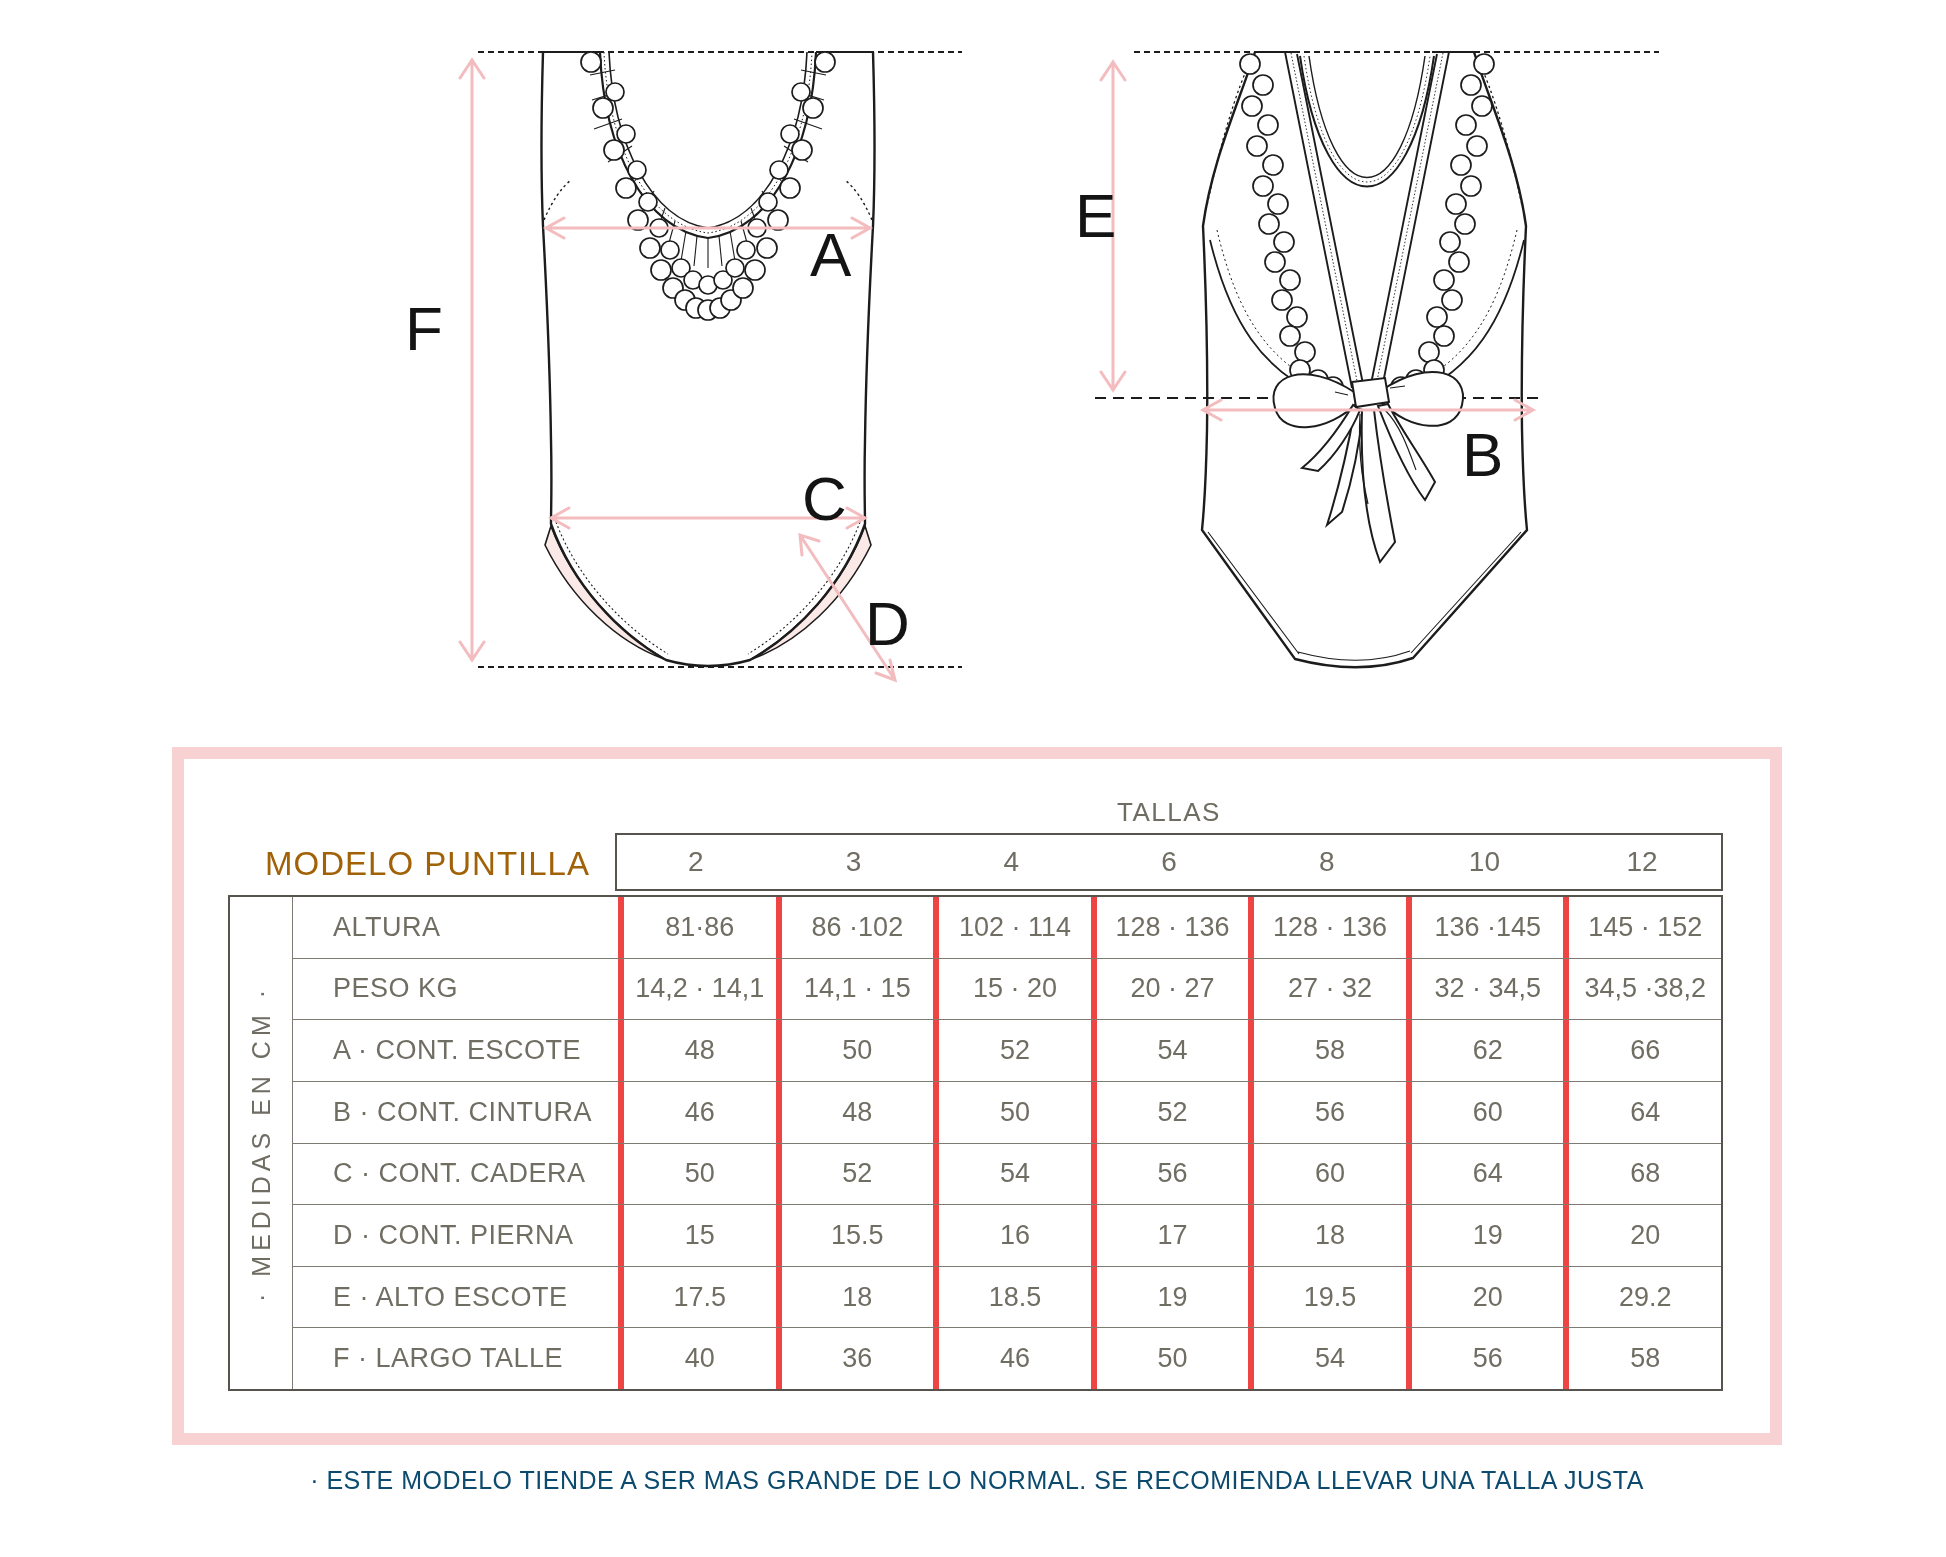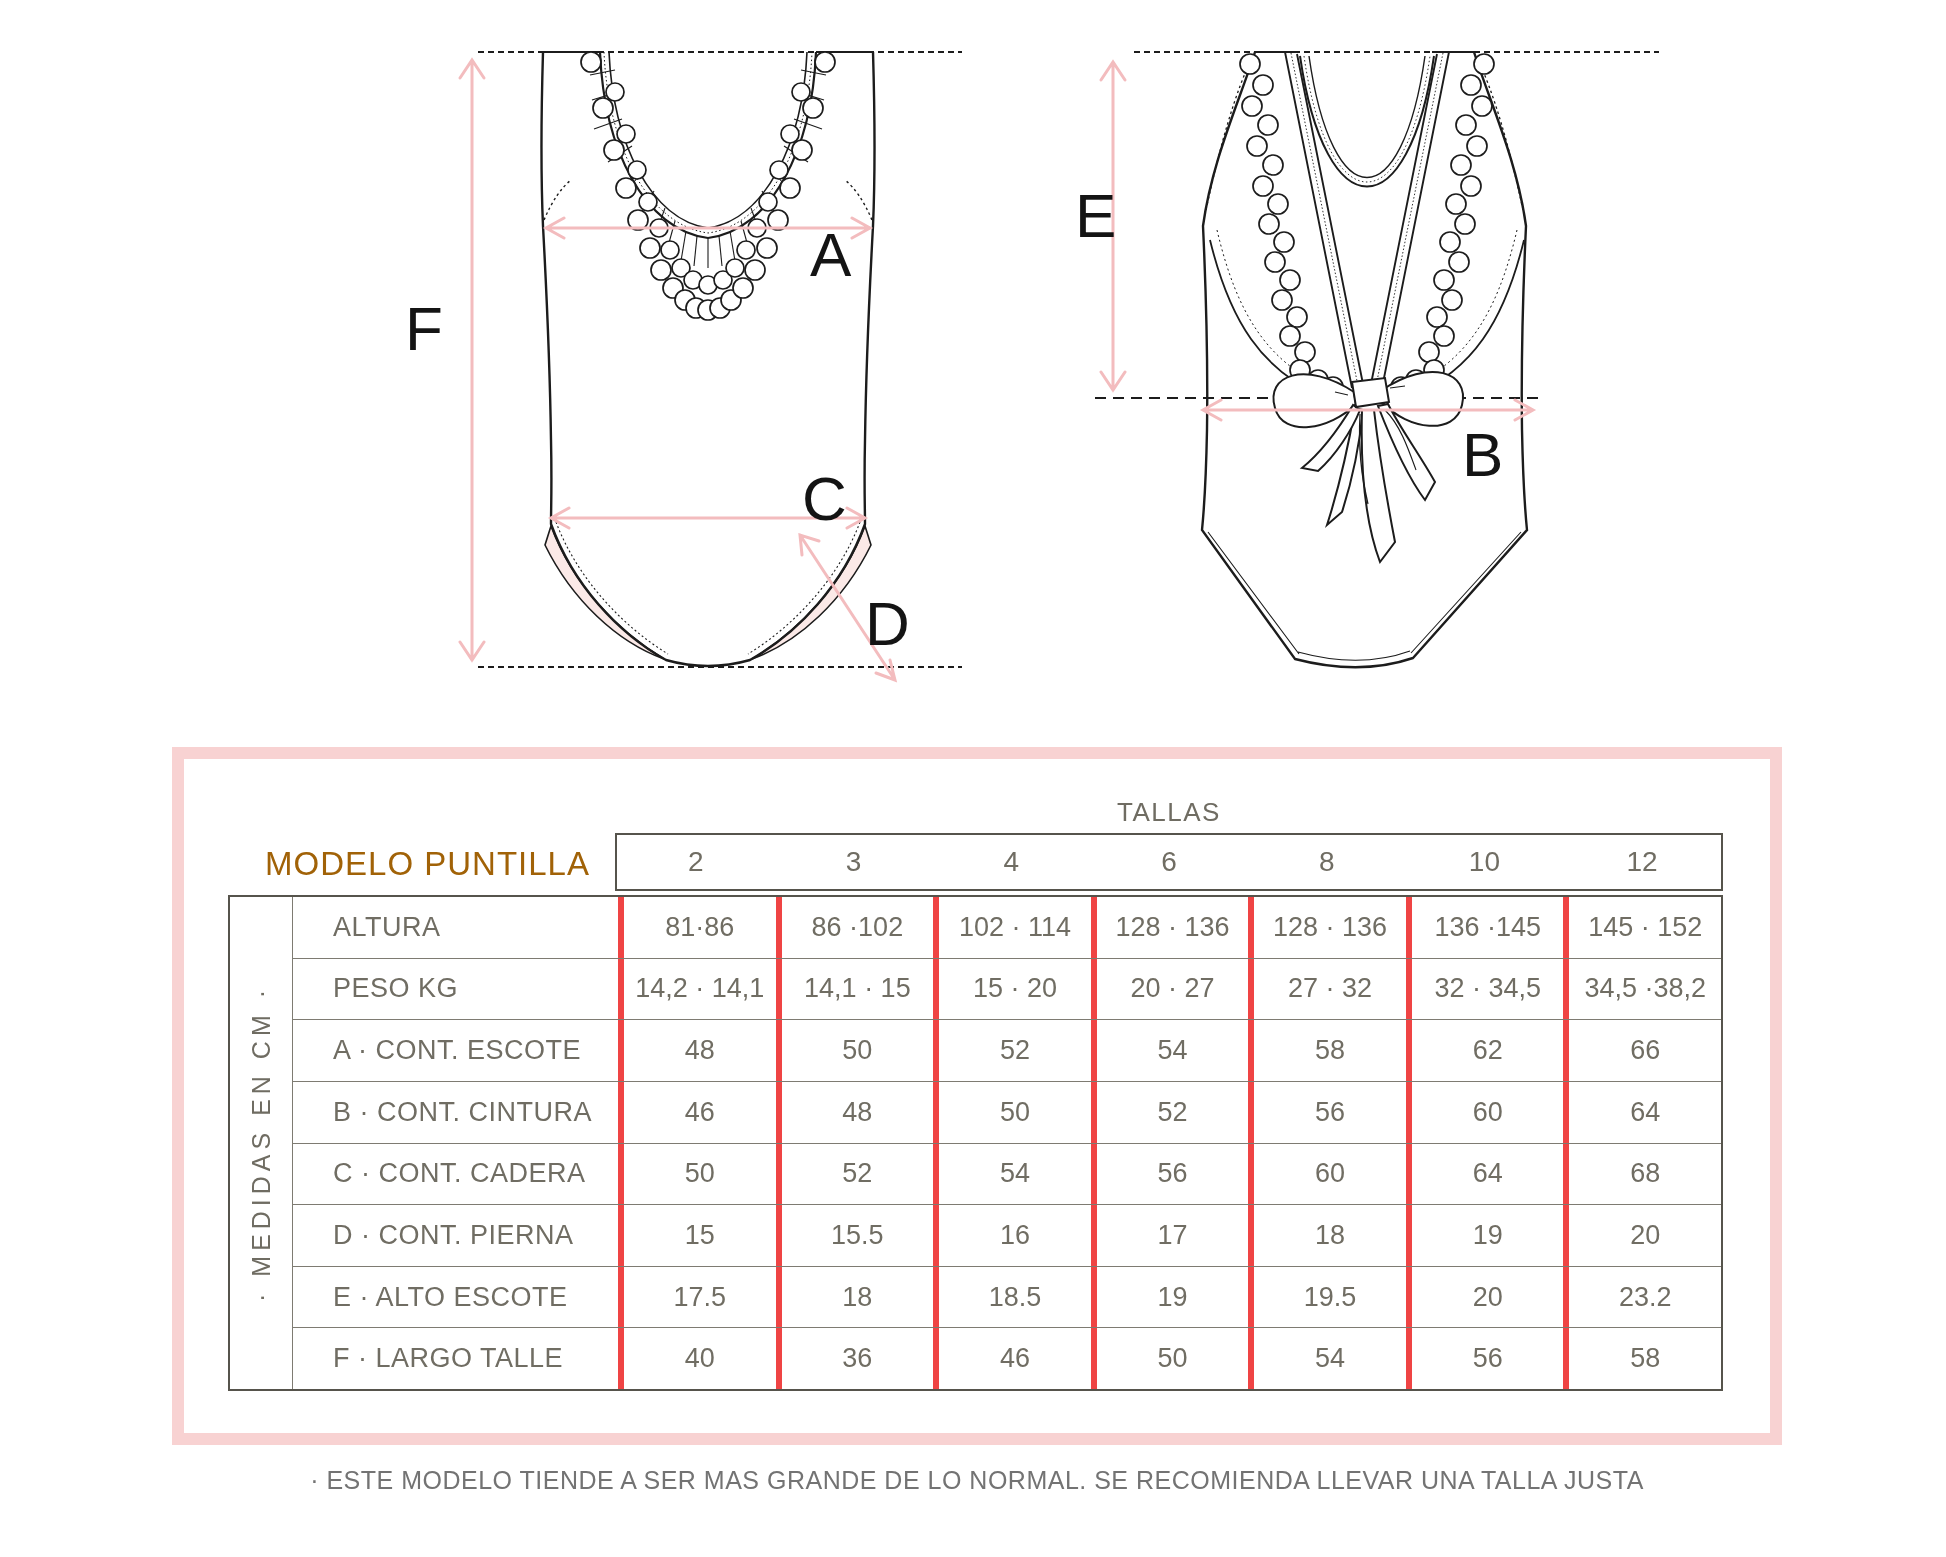--- a/index.html
+++ b/index.html
@@ -51,21 +51,21 @@
   .lab{
     width:325px;flex:0 0 325px;box-sizing:border-box;padding-left:40px;
     display:flex;align-items:center;font-size:27px;letter-spacing:0.5px;
   }
   .val{
     flex:1;border-left:6px solid #ef4444;display:flex;
     align-items:center;justify-content:center;font-size:27px;
   }
   .footnote{
     position:absolute;left:172px;top:1466px;width:1610px;text-align:center;
-    font-size:25px;letter-spacing:0.5px;color:#737373;font-weight:400;
+    font-size:25px;letter-spacing:0.5px;color:#0c4a6e;font-weight:400;
   }
 </style>
 </head>
 <body>
 
 <svg style="left:410px;top:30px;" width="560" height="660" viewBox="0 0 560 660">
 
   <path d="M68,22 H552" fill="none" stroke="#1c1c1c" stroke-width="2" stroke-dasharray="6,4"></path>
   <path d="M68,637 H552" fill="none" stroke="#1c1c1c" stroke-width="2" stroke-dasharray="6,4"></path>
 
@@ -356,21 +356,21 @@
     </div>
 
     <div class="trow">
       <div class="lab">E · ALTO ESCOTE</div>
       <div class="val">17.5</div>
       <div class="val">18</div>
       <div class="val">18.5</div>
       <div class="val">19</div>
       <div class="val">19.5</div>
       <div class="val">20</div>
-      <div class="val">23.2</div>
+      <div class="val">29.2</div>
     </div>
 
     <div class="trow">
       <div class="lab">F · LARGO TALLE</div>
       <div class="val">40</div>
       <div class="val">36</div>
       <div class="val">46</div>
       <div class="val">50</div>
       <div class="val">54</div>
       <div class="val">56</div>

